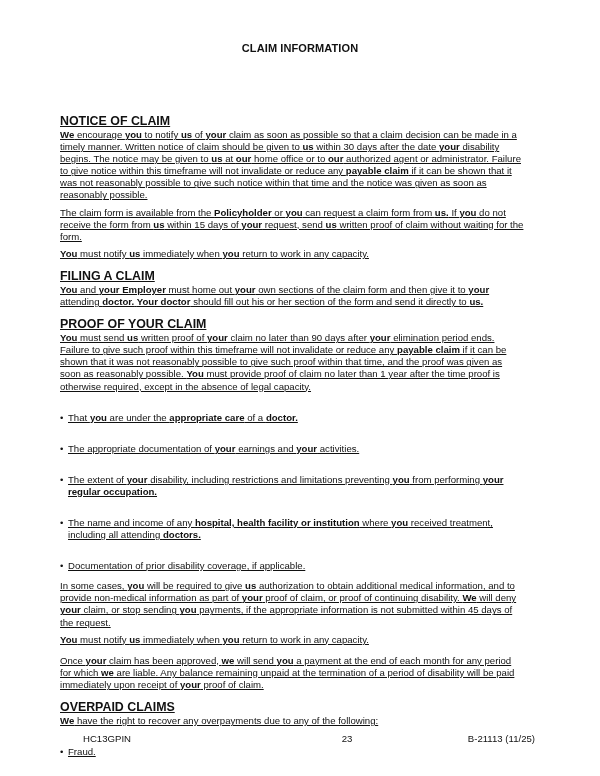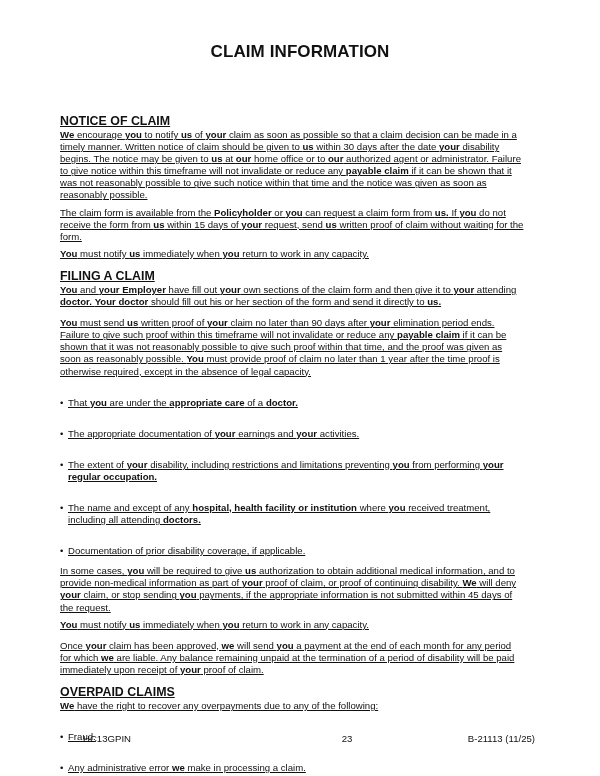--- a/index.html
+++ b/index.html
@@ -1,19 +1,19 @@
 <!DOCTYPE html>
 <html><head>
 <meta charset="utf-8">
 <style>
   html, body { margin: 0; padding: 0; background: #ffffff; }
   body { width: 600px; height: 776px; position: relative; overflow: hidden;
          font-family: "Liberation Sans", sans-serif; color: #111; }
   .page-title { position: absolute; top: 42px; left: 0; width: 600px; text-align: center;
-                font-weight: bold; font-size: 17px; letter-spacing: 0.1px; }
+                font-weight: bold; font-size: 11px; letter-spacing: 0.1px; }
   .content { position: absolute; top: 114px; left: 60px; width: 464px; font-size: 9.6px; line-height: 12.1px; text-decoration: underline; }
   .section { margin: 0; }
   .section h2 { margin: 0 0 0 0; font-size: 12.4px; line-height: 15px; font-weight: bold; }
   .para { margin: 0 0 5px 0; }
   .para.gap-large { margin-bottom: 9px; }
   .bullets { list-style: none; padding: 0; margin: 0 0 8px 0; }
   .bullets li { position: relative; padding-left: 8px; margin-top: 19px; }
   .bullets li::before { content: "\2022"; position: absolute; left: 0; top: 0; }
   b { font-weight: bold; }
   #sec-notice { margin-top: 0; }
@@ -36,31 +36,32 @@
     <h2>NOTICE OF CLAIM</h2>
     <div class="blocks">
         <p class="para"><b>We</b><span> encourage </span><b>you</b><span> to notify </span><b>us</b><span> of </span><b>your</b><span> claim as soon as possible so that a claim decision can be made in a timely manner.   Written notice of claim should be given to </span><b>us</b><span> within 30 days after the date </span><b>your</b><span> disability begins.   The notice may be given to </span><b>us</b><span> at </span><b>our</b><span> home office or to </span><b>our</b><span> authorized agent or administrator. Failure to give notice within this timeframe will not invalidate or reduce any </span><b>payable claim</b><span> if it can be shown that it was not reasonably possible to give such notice within that time and the notice was given as soon as reasonably possible.</span></p>
         <p class="para"><span>The claim form is available from the </span><b>Policyholder</b><span> or </span><b>you</b><span> can request a claim form from </span><b>us.</b><span>   If </span><b>you</b><span> do not receive the form from </span><b>us</b><span> within 15 days of </span><b>your</b><span> request, send </span><b>us</b><span> written proof of claim without waiting for the form.</span></p>
         <p class="para gap-large"><b>You</b><span> must notify </span><b>us</b><span> immediately when </span><b>you</b><span> return to work in any capacity.</span></p>
       </div>
   </div>
   <div class="section" id="sec-filing">
     <h2>FILING A CLAIM</h2>
     <div class="blocks">
-        <p class="para gap-large"><b>You</b><span> and </span><b>your Employer</b><span> have fill out </span><b>your</b><span> own sections of the claim form and then give it to </span><b>your</b><span> attending </span><b>doctor.</b><span>   </span><b>Your doctor</b><span> should fill out his or her section of the form and send it directly to </span><b>us.</b></p>
+        <p class="para gap-large"><b>You</b><span> and </span><b>your Employer</b><span> must home out </span><b>your</b><span> own sections of the claim form and then give it to </span><b>your</b><span> attending </span><b>doctor.</b><span>   </span><b>Your doctor</b><span> should fill out his or her section of the form and send it directly to </span><b>us.</b></p>
       </div>
   </div>
   <div class="section" id="sec-proof">
+    <h2>PROOF OF YOUR CLAIM</h2>
     <div class="blocks">
         <p class="para"><b>You</b><span> must send </span><b>us</b><span> written proof of </span><b>your</b><span> claim no later than 90 days after </span><b>your</b><span> elimination period ends. Failure to give such proof within this timeframe will not invalidate or reduce any </span><b>payable claim</b><span> if it can be shown that it was not reasonably possible to give such proof within that time, and the proof was given as soon as reasonably possible.   </span><b>You</b><span> must provide proof of claim no later than 1 year after the time proof is otherwise required, except in the absence of legal capacity.</span></p>
         <ul class="bullets">
           <li><span>That </span><b>you</b><span> are under the </span><b>appropriate care</b><span> of a </span><b>doctor.</b></li>
           <li><span>The appropriate documentation of </span><b>your</b><span> earnings and </span><b>your</b><span> activities.</span></li>
           <li><span>The extent of </span><b>your</b><span> disability, including restrictions and limitations preventing </span><b>you</b><span> from performing </span><b>your regular occupation.</b></li>
-          <li><span>The name and except of any </span><b>hospital, health facility or institution</b><span> where </span><b>you</b><span> received treatment, including all attending </span><b>doctors.</b></li>
+          <li><span>The name and income of any </span><b>hospital, health facility or institution</b><span> where </span><b>you</b><span> received treatment, including all attending </span><b>doctors.</b></li>
           <li><span>Documentation of prior disability coverage, if applicable.</span></li>
         </ul>
         <p class="para"><span>In some cases, </span><b>you</b><span> will be required to give </span><b>us</b><span> authorization to obtain additional medical information, and to provide non-medical information as part of </span><b>your</b><span> proof of claim, or proof of continuing disability.   </span><b>We</b><span> will deny </span><b>your</b><span> claim, or stop sending </span><b>you</b><span> payments, if the appropriate information is not submitted within 45 days of the request.</span></p>
         <p class="para gap-large"><b>You</b><span> must notify </span><b>us</b><span> immediately when </span><b>you</b><span> return to work in any capacity.</span></p>
       </div>
   </div>
   <div class="section" id="sec-payments">
     <div class="blocks">
         <p class="para gap-large"><span>Once </span><b>your</b><span> claim has been approved, </span><b>we</b><span> will send </span><b>you</b><span> a payment at the end of each month for any period for which </span><b>we</b><span> are liable.   Any balance remaining unpaid at the termination of a period of disability will be paid immediately upon receipt of </span><b>your</b><span> proof of claim.</span></p>
       </div>

